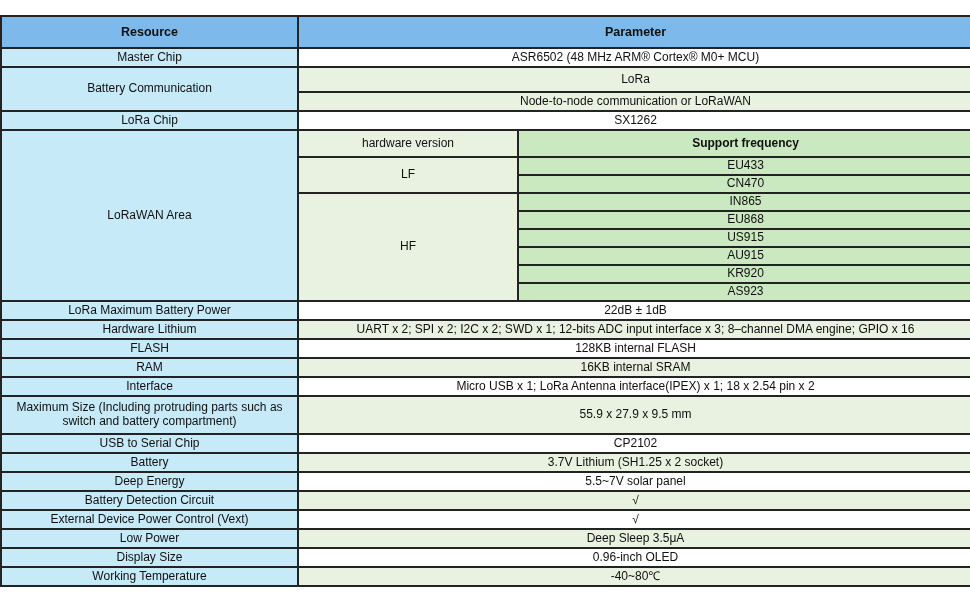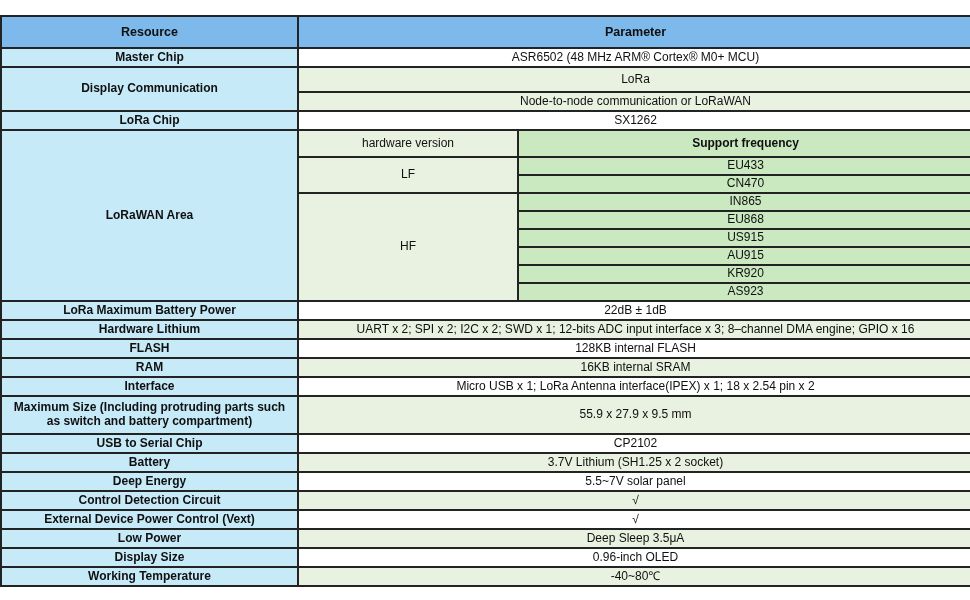--- a/index.html
+++ b/index.html
@@ -29,21 +29,21 @@
     color: var(--text, #101010);
     overflow: hidden;
   }
   tr.hdr td {
     background: var(--header-blue, #7db9ea);
     font-weight: bold;
     font-size: 12.5px;
   }
   td.lbl {
     background: var(--row-blue, #c7eaf8);
-    font-weight: bold;
+    font-weight: normal;
     margin-top: 35px;
   }
   td.white { background: var(--white, #ffffff); }
   td.pale  { background: var(--pale-green, #e9f2e1); }
   td.green { background: var(--green, #cae9c0); }
   td.bold  { font-weight: bold; }
 
   tr.h-hdr  { height: 32px; }
   tr.h-std  { height: 19px; }
   tr.h-lora { height: 25px; }
@@ -71,21 +71,21 @@
       <td>Resource</td>
       <td colspan="2">Parameter</td>
     </tr>
 
     <tr class="h-std">
       <td class="lbl">Master Chip</td>
       <td colspan="2" class="white">ASR6502 (48 MHz ARM® Cortex® M0+ MCU)</td>
     </tr>
 
     <tr class="h-lora">
-      <td class="lbl" rowspan="2">Display Communication</td>
+      <td class="lbl" rowspan="2">Battery Communication</td>
       <td colspan="2" class="pale">LoRa</td>
     </tr>
     <tr class="h-std">
       <td colspan="2" class="pale">Node-to-node communication or LoRaWAN</td>
     </tr>
 
     <tr class="h-std">
       <td class="lbl">LoRa Chip</td>
       <td colspan="2" class="white">SX1262</td>
     </tr>
@@ -152,21 +152,21 @@
     </tr>
     <tr class="h-std">
       <td class="lbl">Battery</td>
       <td colspan="2" class="pale">3.7V Lithium (SH1.25 x 2 socket)</td>
     </tr>
     <tr class="h-std">
       <td class="lbl">Deep Energy</td>
       <td colspan="2" class="white">5.5~7V solar panel</td>
     </tr>
     <tr class="h-std">
-      <td class="lbl">Control Detection Circuit</td>
+      <td class="lbl">Battery Detection Circuit</td>
       <td colspan="2" class="pale">√</td>
     </tr>
     <tr class="h-std">
       <td class="lbl">External Device Power Control (Vext)</td>
       <td colspan="2" class="white">√</td>
     </tr>
     <tr class="h-std">
       <td class="lbl">Low Power</td>
       <td colspan="2" class="pale">Deep Sleep 3.5μA</td>
     </tr>

